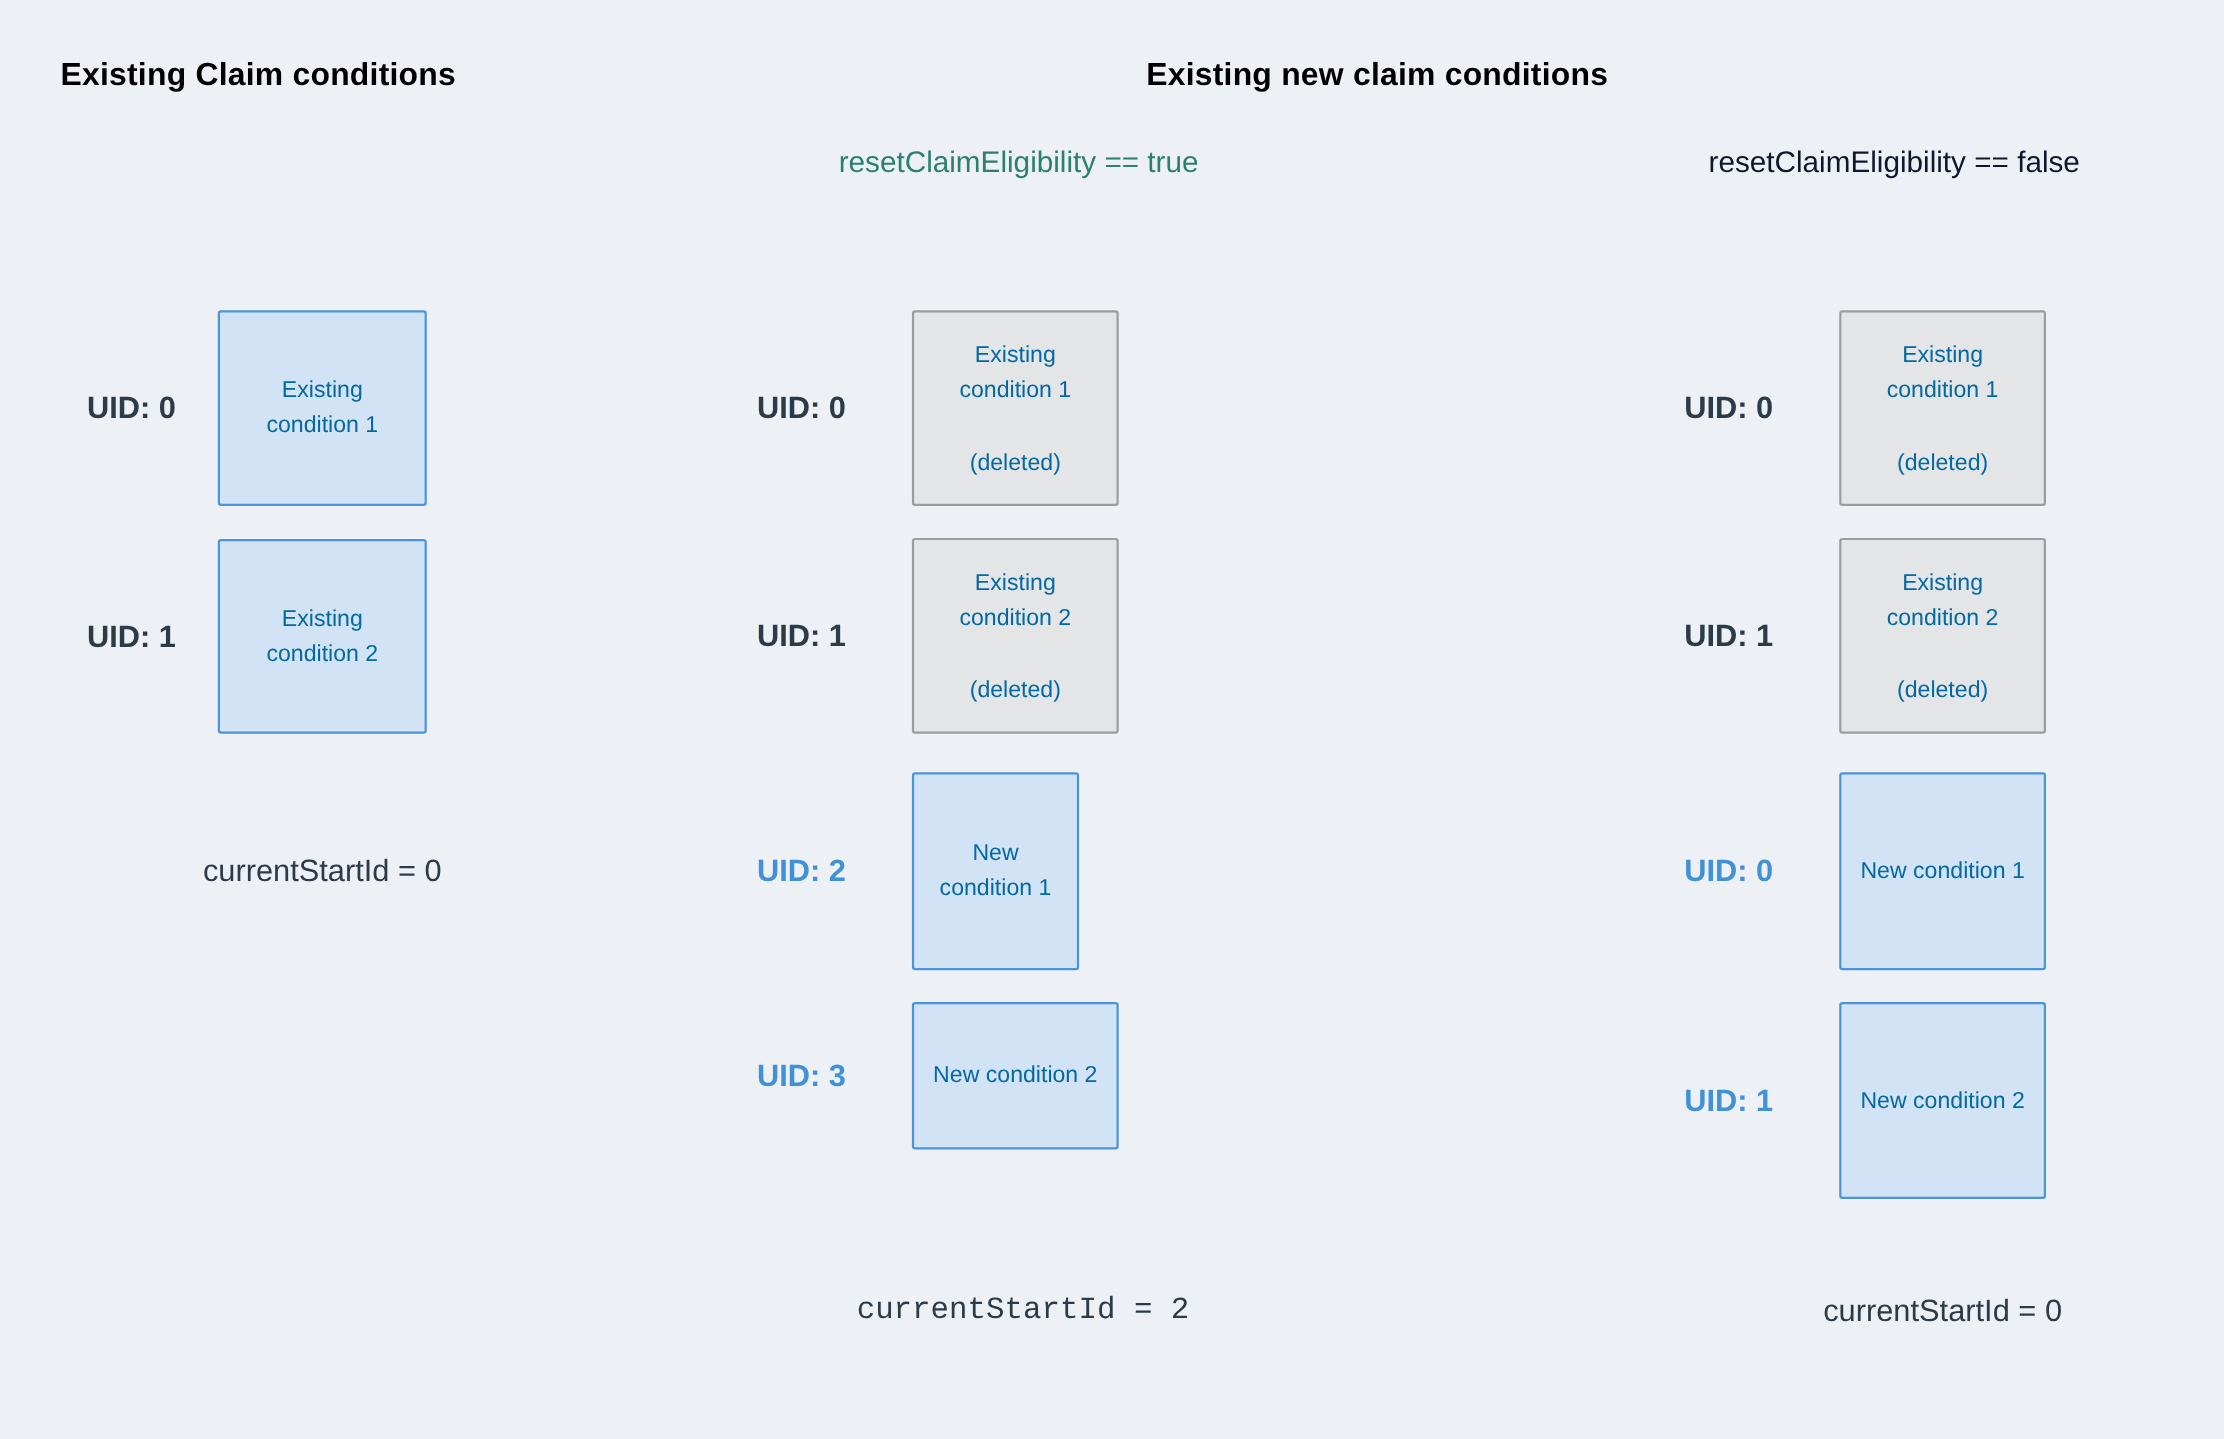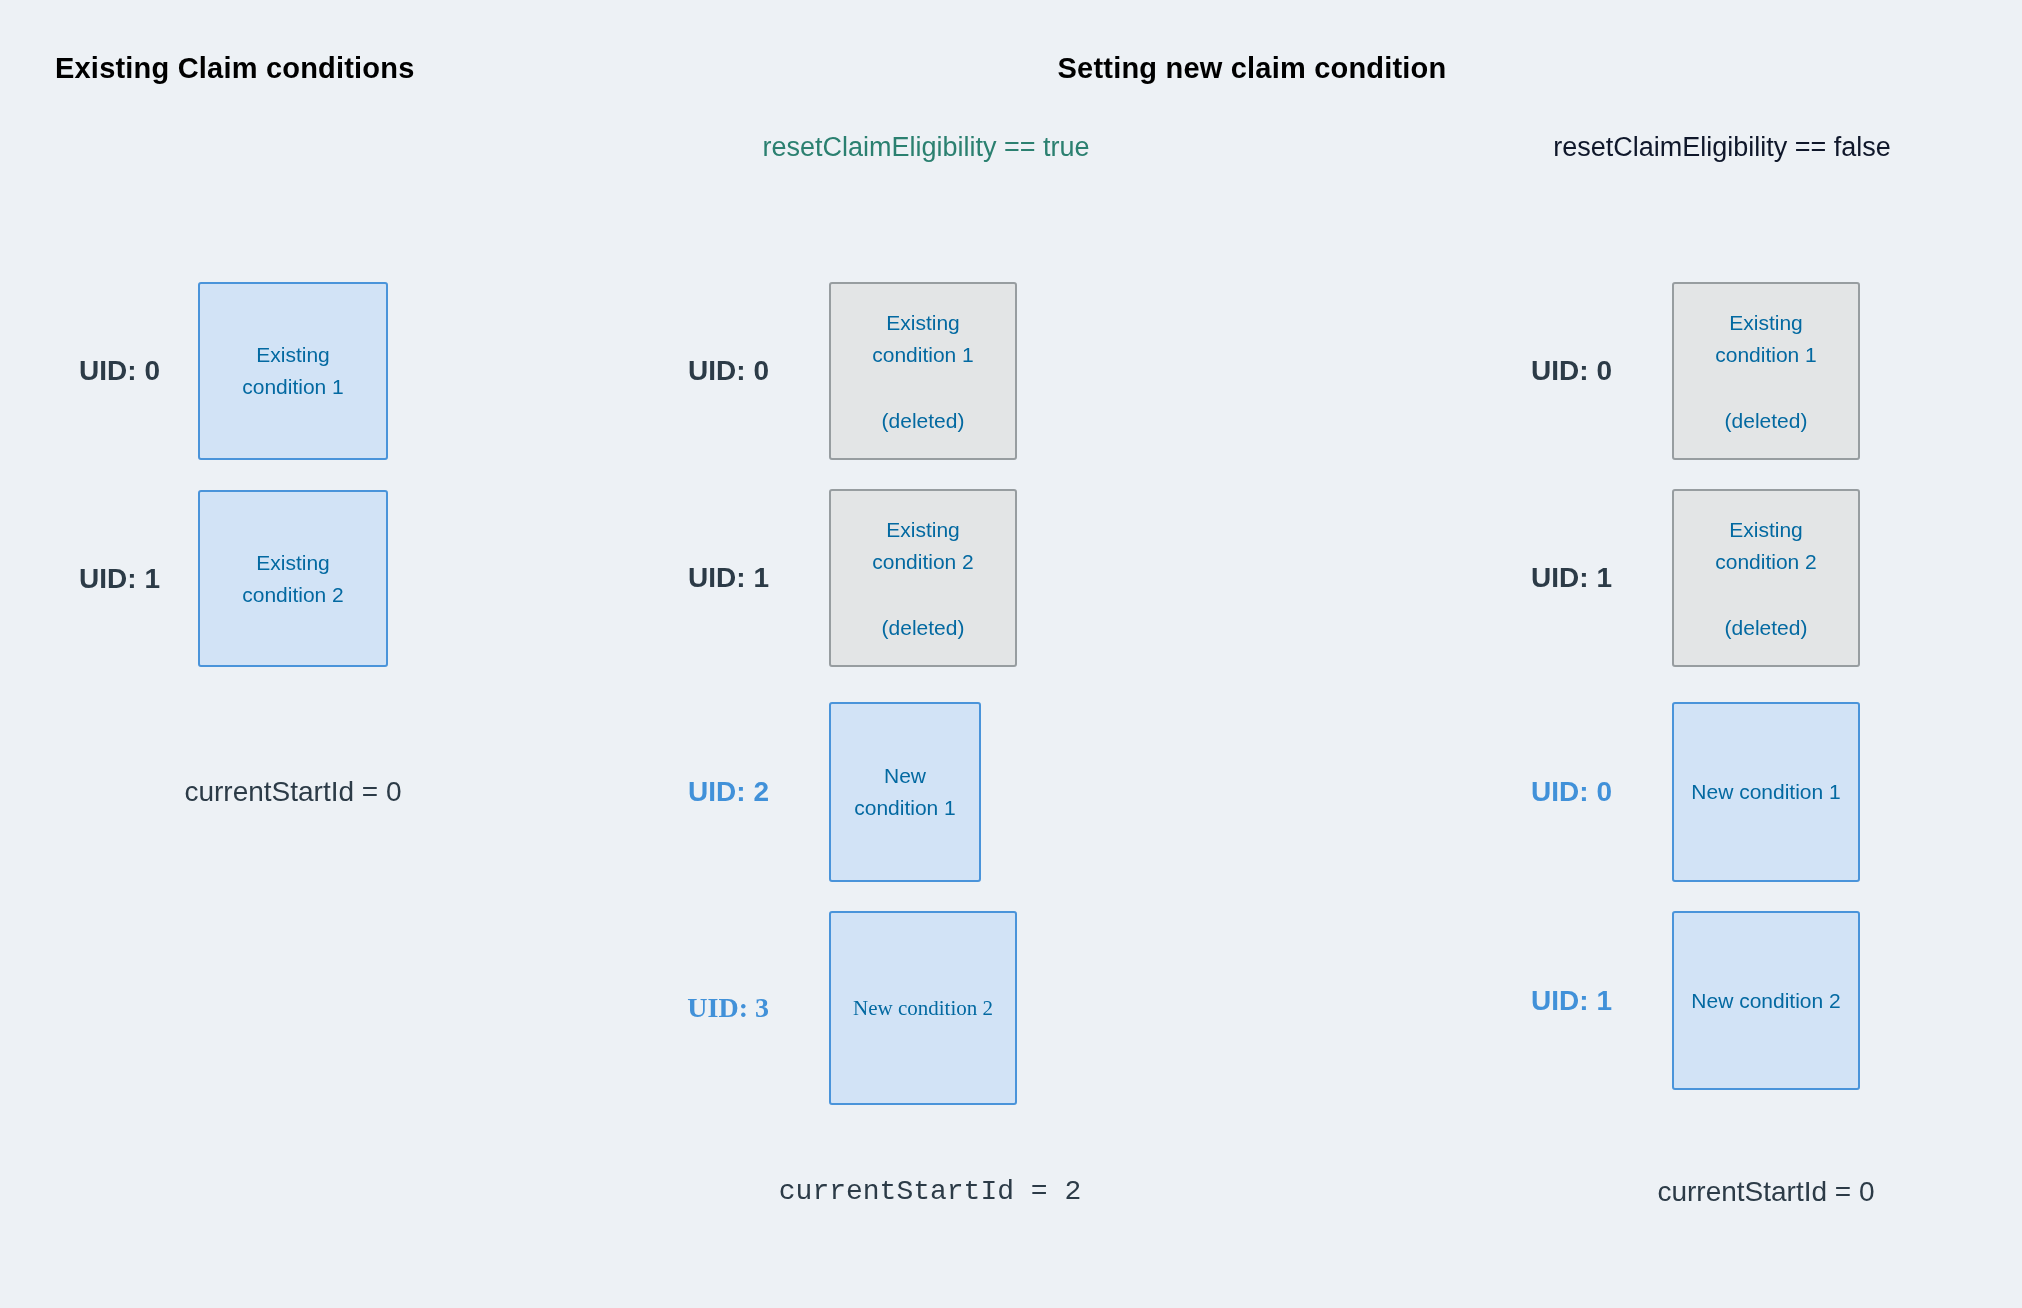--- a/index.html
+++ b/index.html
@@ -81,21 +81,21 @@
     white-space: nowrap;
     transform: translateX(-50%);
   }
 </style>
 </head>
 <body>
 
 <div class="canvas">
 
   <div class="section-title" style="left:55px; top:52px;">Existing Claim conditions</div>
-  <div class="section-title" style="left:1252px; top:52px; transform:translateX(-50%);">Setting new claim condition</div>
+  <div class="section-title" style="left:1252px; top:52px; transform:translateX(-50%);">Existing new claim conditions</div>
 
   <div class="case-label true" style="left:926px; top:132px;">resetClaimEligibility == true</div>
   <div class="case-label false" style="left:1722px; top:132px;">resetClaimEligibility == false</div>
 
   <div class="row" style="left:198px; top:282px; width:190px; height:178px;">
     <div class="uid gap-left">UID: 0</div>
     <div class="box blue">
       <div class="box-label">Existing condition 1</div>
     </div>
   </div>
@@ -120,21 +120,21 @@
       <div class="box-label">Existing condition 2</div>
       <div class="box-status">(deleted)</div>
     </div>
   </div>
   <div class="row" style="left:829px; top:702px; width:152px; height:180px;">
     <div class="uid gap-wide blue">UID: 2</div>
     <div class="box blue">
       <div class="box-label">New condition 1</div>
     </div>
   </div>
-  <div class="row" style="left:829px; top:911px; width:188px; height:194px;font-family:Liberation Serif, serif;">
+  <div class="row" style="left:829px; top:911px; width:188px; height:134px;">
     <div class="uid gap-wide blue">UID: 3</div>
     <div class="box blue">
       <div class="box-label">New condition 2</div>
     </div>
   </div>
   <div class="footer-text" style="left:930px; top:1176px;font-family:Liberation Mono, monospace;">currentStartId = 2</div>
 
   <div class="row" style="left:1672px; top:282px; width:188px; height:178px;">
     <div class="uid gap-wide">UID: 0</div>
     <div class="box gray">

